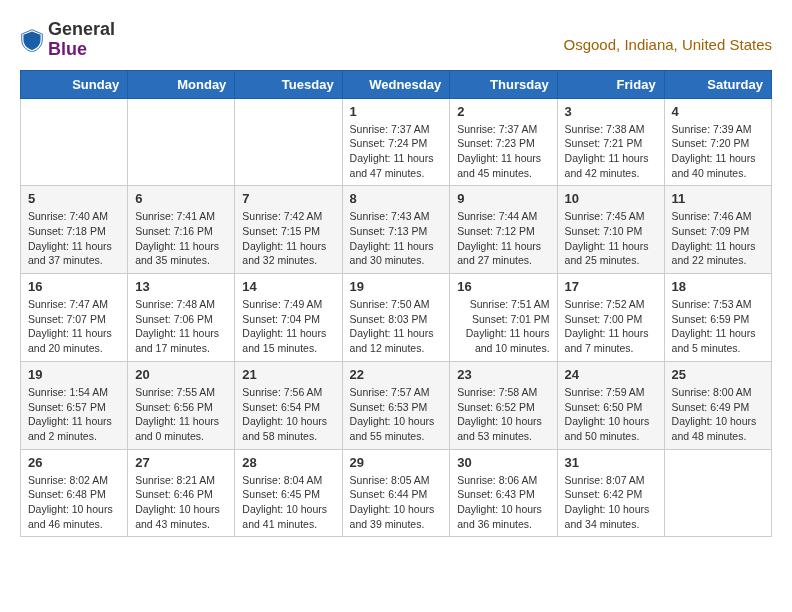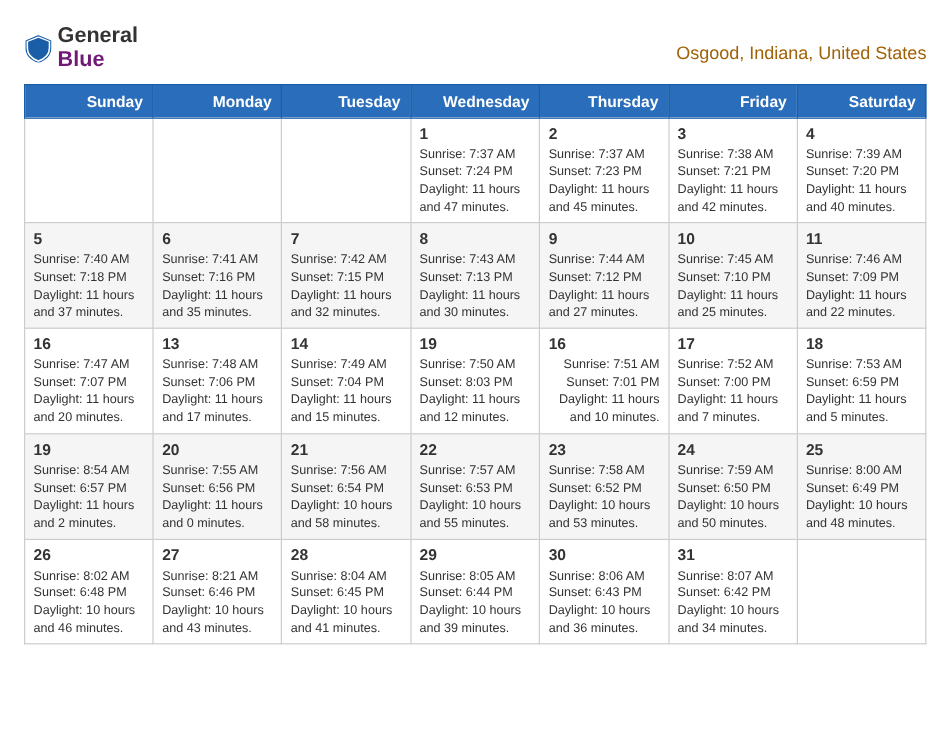--- a/index.html
+++ b/index.html
@@ -250,21 +250,21 @@
           <div class="day-number">18</div>
           <div class="day-info" style="white-space: pre-line;">Sunrise: 7:53 AM
 Sunset: 6:59 PM
 Daylight: 11 hours
 and 5 minutes.</div>
         </td>
       </tr>
       <tr>
         <td>
           <div class="day-number">19</div>
-          <div class="day-info" style="white-space: pre-line;">Sunrise: 8:54 AM
+          <div class="day-info" style="white-space: pre-line;">Sunrise: 1:54 AM
 Sunset: 6:57 PM
 Daylight: 11 hours
 and 2 minutes.</div>
         </td>
         <td>
           <div class="day-number">20</div>
           <div class="day-info" style="white-space: pre-line;">Sunrise: 7:55 AM
 Sunset: 6:56 PM
 Daylight: 11 hours
 and 0 minutes.</div>

